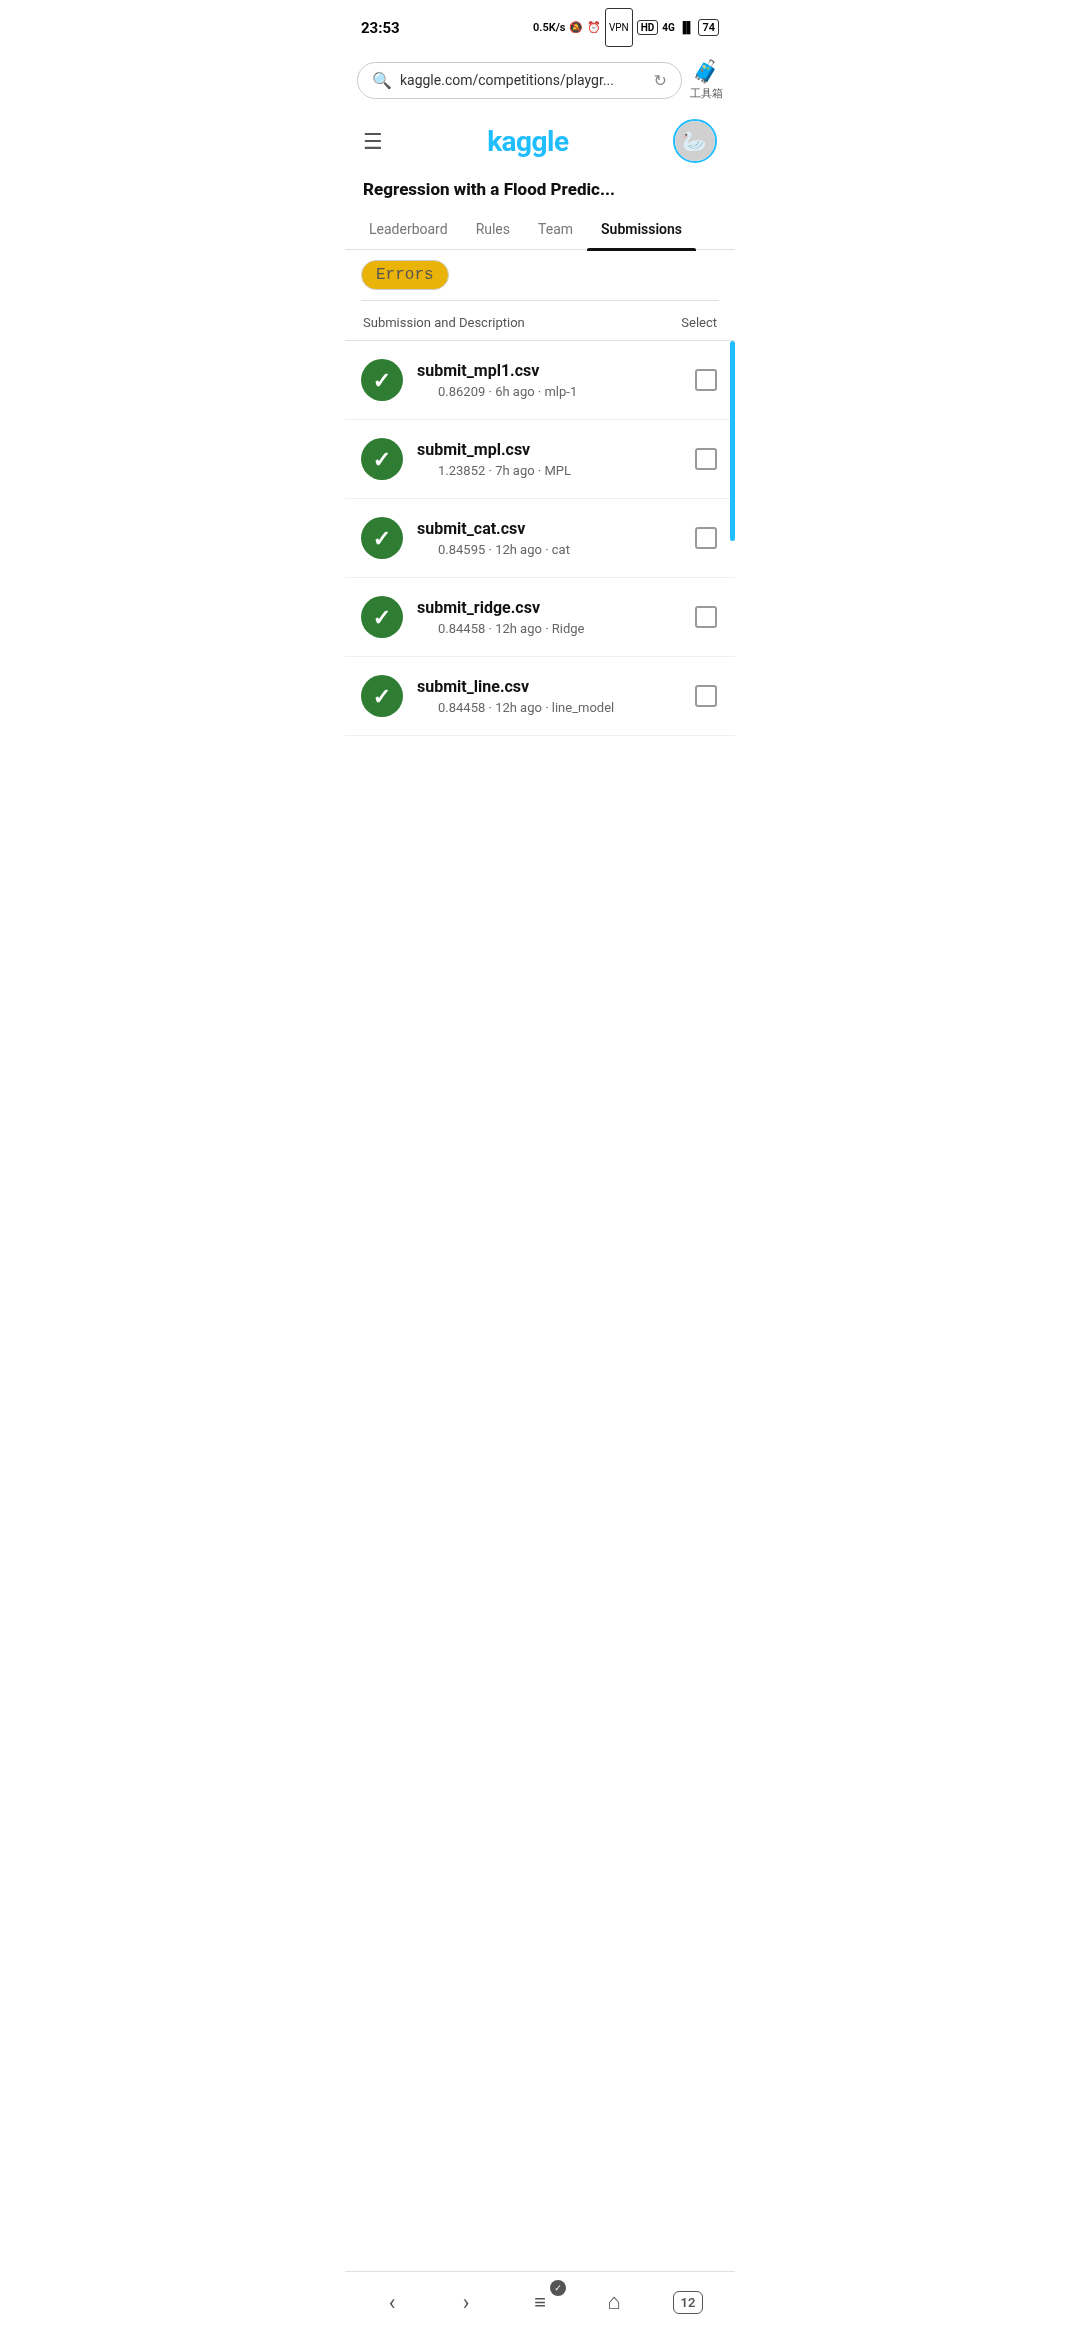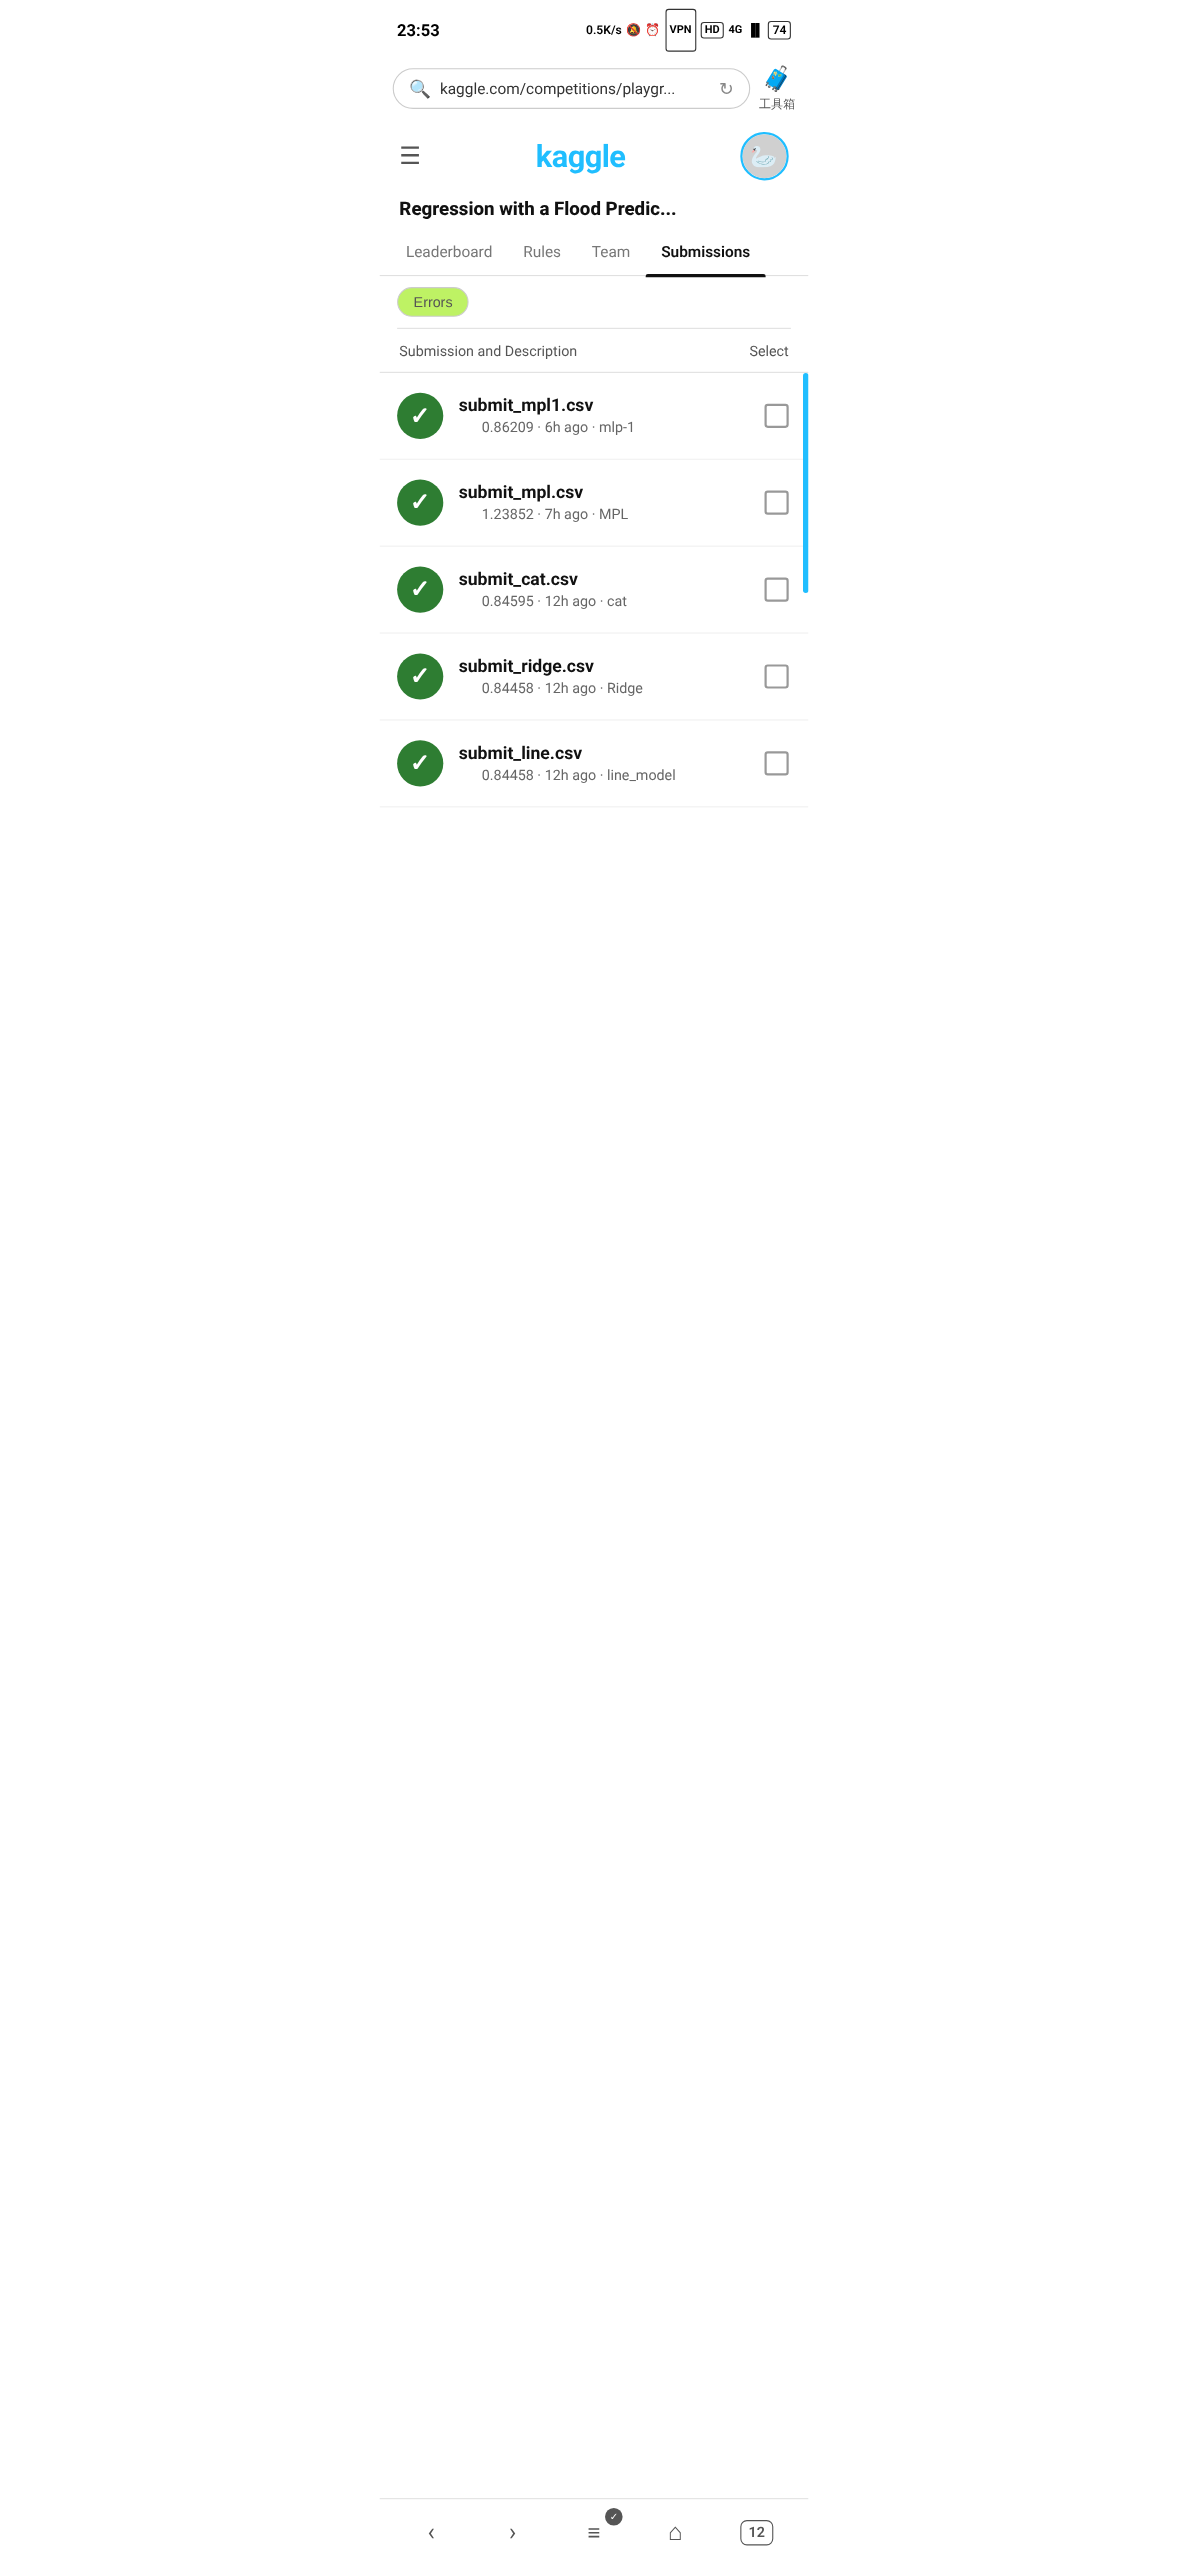--- a/index.html
+++ b/index.html
@@ -156,24 +156,25 @@
     
     .filter-area {
       padding: 10px 16px;
       display: flex;
       gap: 8px;
     }
     .filter-btn {
       border: 1.5px solid #ccc;
       border-radius: 20px;
       padding: 5px 14px;
-      font-size: 13px;
-      color: #555;
-      background: #bef264;
+      font-size: 16px;
+      color: #555;
+      background: #eab308;
       cursor: pointer;
+      font-family: Liberation Mono, monospace;
     }
 
     
     .divider {
       height: 1px;
       background: #e0e0e0;
       margin: 0 16px;
     }
 
     
@@ -307,21 +308,21 @@
   </style>
 </head>
 <body>
 
 <div class="status-bar">
   <span class="status-time">23:53</span>
   <div class="status-icons">
     <span>0.5K/s</span>
     <span>🔕</span>
     <span>⏰</span>
-    <span style="font-size:10px;border:1.5px solid #333;border-radius:3px;padding:13px 3px;font-weight:700;">VPN</span>
+    <span style="font-size:10px;border:1.5px solid #333;border-radius:3px;padding:13px 3px;font-weight:400;">VPN</span>
     <span style="font-size:10px;border:1.5px solid #333;border-radius:3px;padding:1px 3px;font-weight:700;">HD</span>
     <span style="font-size:10px;font-weight:700;">4G</span>
     <span>▐▌</span>
     <span class="battery-box">74</span>
   </div>
 </div>
 
 <div class="browser-bar">
   <div class="url-bar">
     <span style="font-size:16px;color:#888;">🔍</span>

